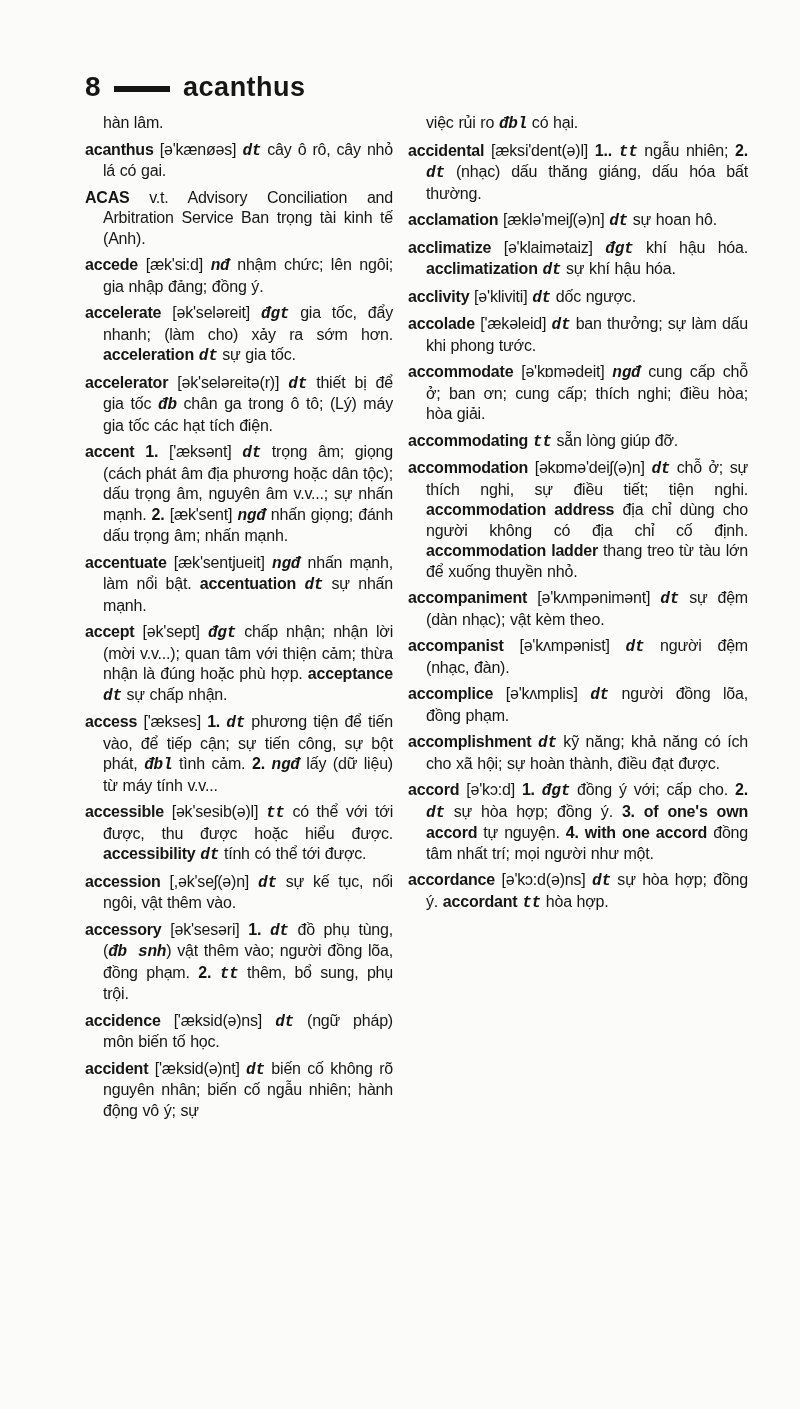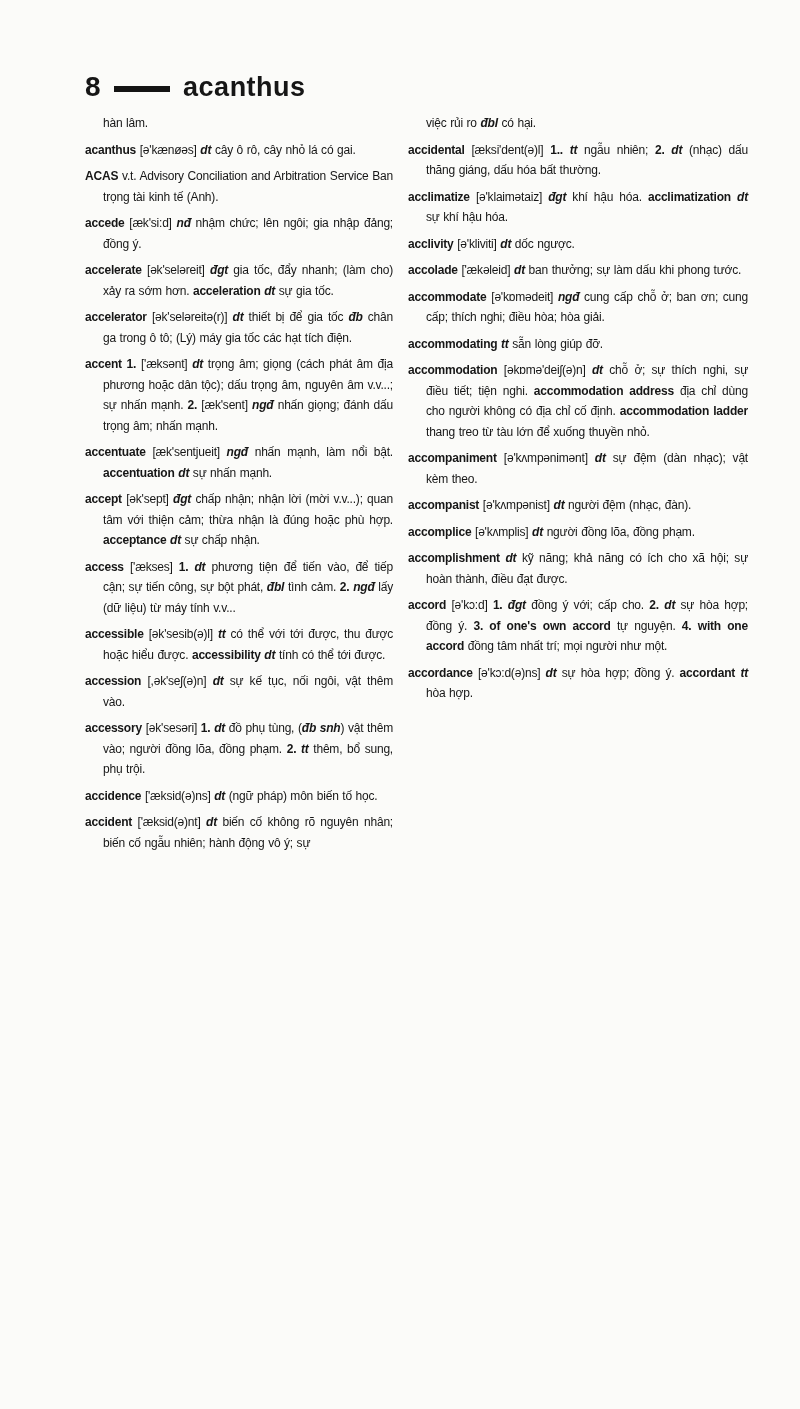--- a/index.html
+++ b/index.html
@@ -29,32 +29,32 @@
     margin:4px 13px 0 13px;
   }
   .columns {
     display:flex;
     margin-top:9px;
   }
   .col { box-sizing:border-box; }
   .col-left  { width:308px; margin-right:15px; }
   .col-right { width:340px; }
   .entry {
-    font-size:12px;
+    font-size:16px;
     line-height:20.5px;
     text-align:justify;
     padding-left:18px;
     text-indent:-18px;
     margin-bottom:6px;
     letter-spacing:-0.2px;
     word-spacing:0.5px;
   }
   .entry.cont { text-indent:0; }
   .seg-b  { font-weight:bold; }
-  .seg-bi { font-weight:bold; font-style:italic; }
+  .seg-bi { font-weight:bold; font-style:italic;font-family:Liberation Mono, monospace; }
   .seg-r  { }
 </style>
 </head>
 <body>
 
 <div class="page">
   <div class="header">
     <span class="page-num">8</span>
     <span class="rule"></span>
     <span class="guide-word">acanthus</span>
@@ -73,20 +73,21 @@
         <div class="entry"><span class="seg-b">access</span><span class="seg-r"> ['ækses] </span><span class="seg-b">1.</span><span class="seg-r"> </span><span class="seg-bi">dt</span><span class="seg-r"> phương tiện để tiến vào, để tiếp cận; sự tiến công, sự bột phát, </span><span class="seg-bi">đbl</span><span class="seg-r"> tình cảm. </span><span class="seg-b">2.</span><span class="seg-r"> </span><span class="seg-bi">ngđ</span><span class="seg-r"> lấy (dữ liệu) từ máy tính v.v...</span></div>
         <div class="entry"><span class="seg-b">accessible</span><span class="seg-r"> [ək'sesib(ə)l] </span><span class="seg-bi">tt</span><span class="seg-r"> có thể với tới được, thu được hoặc hiểu được. </span><span class="seg-b">accessibility</span><span class="seg-r"> </span><span class="seg-bi">dt</span><span class="seg-r"> tính có thể tới được.</span></div>
         <div class="entry"><span class="seg-b">accession</span><span class="seg-r"> [,ək'seʃ(ə)n] </span><span class="seg-bi">dt</span><span class="seg-r"> sự kế tục, nối ngôi, vật thêm vào.</span></div>
         <div class="entry"><span class="seg-b">accessory</span><span class="seg-r"> [ək'sesəri] </span><span class="seg-b">1.</span><span class="seg-r"> </span><span class="seg-bi">dt</span><span class="seg-r"> đồ phụ tùng, (</span><span class="seg-bi">đb snh</span><span class="seg-r">) vật thêm vào; người đồng lõa, đồng phạm. </span><span class="seg-b">2.</span><span class="seg-r"> </span><span class="seg-bi">tt</span><span class="seg-r"> thêm, bổ sung, phụ trội.</span></div>
         <div class="entry"><span class="seg-b">accidence</span><span class="seg-r"> ['æksid(ə)ns] </span><span class="seg-bi">dt</span><span class="seg-r"> (ngữ pháp) môn biến tố học.</span></div>
         <div class="entry"><span class="seg-b">accident</span><span class="seg-r"> ['æksid(ə)nt] </span><span class="seg-bi">dt</span><span class="seg-r"> biến cố không rõ nguyên nhân; biến cố ngẫu nhiên; hành động vô ý; sự</span></div>
       </div>
     <div class="col col-right">
         <div class="entry cont"><span class="seg-r">việc rủi ro </span><span class="seg-bi">đbl</span><span class="seg-r"> có hại.</span></div>
         <div class="entry"><span class="seg-b">accidental</span><span class="seg-r"> [æksi'dent(ə)l] </span><span class="seg-b">1..</span><span class="seg-r"> </span><span class="seg-bi">tt</span><span class="seg-r"> ngẫu nhiên; </span><span class="seg-b">2.</span><span class="seg-r"> </span><span class="seg-bi">dt</span><span class="seg-r"> (nhạc) dấu thăng giáng, dấu hóa bất thường.</span></div>
+        <div class="entry"><span class="seg-b">acclamation</span><span class="seg-r"> [æklə'meiʃ(ə)n] </span><span class="seg-bi">dt</span><span class="seg-r"> sự hoan hô.</span></div>
         <div class="entry"><span class="seg-b">acclimatize</span><span class="seg-r"> [ə'klaimətaiz] </span><span class="seg-bi">đgt</span><span class="seg-r"> khí hậu hóa. </span><span class="seg-b">acclimatization</span><span class="seg-r"> </span><span class="seg-bi">dt</span><span class="seg-r"> sự khí hậu hóa.</span></div>
         <div class="entry"><span class="seg-b">acclivity</span><span class="seg-r"> [ə'kliviti] </span><span class="seg-bi">dt</span><span class="seg-r"> dốc ngược.</span></div>
         <div class="entry"><span class="seg-b">accolade</span><span class="seg-r"> ['ækəleid] </span><span class="seg-bi">dt</span><span class="seg-r"> ban thưởng; sự làm dấu khi phong tước.</span></div>
         <div class="entry"><span class="seg-b">accommodate</span><span class="seg-r"> [ə'kɒmədeit] </span><span class="seg-bi">ngđ</span><span class="seg-r"> cung cấp chỗ ở; ban ơn; cung cấp; thích nghi; điều hòa; hòa giải.</span></div>
         <div class="entry"><span class="seg-b">accommodating</span><span class="seg-r"> </span><span class="seg-bi">tt</span><span class="seg-r"> sẵn lòng giúp đỡ.</span></div>
         <div class="entry"><span class="seg-b">accommodation</span><span class="seg-r"> [əkɒmə'deiʃ(ə)n] </span><span class="seg-bi">dt</span><span class="seg-r"> chỗ ở; sự thích nghi, sự điều tiết; tiện nghi. </span><span class="seg-b">accommodation address</span><span class="seg-r"> địa chỉ dùng cho người không có địa chỉ cố định. </span><span class="seg-b">accommodation ladder</span><span class="seg-r"> thang treo từ tàu lớn để xuống thuyền nhỏ.</span></div>
         <div class="entry"><span class="seg-b">accompaniment</span><span class="seg-r"> [ə'kʌmpənimənt] </span><span class="seg-bi">dt</span><span class="seg-r"> sự đệm (dàn nhạc); vật kèm theo.</span></div>
         <div class="entry"><span class="seg-b">accompanist</span><span class="seg-r"> [ə'kʌmpənist] </span><span class="seg-bi">dt</span><span class="seg-r"> người đệm (nhạc, đàn).</span></div>
         <div class="entry"><span class="seg-b">accomplice</span><span class="seg-r"> [ə'kʌmplis] </span><span class="seg-bi">dt</span><span class="seg-r"> người đồng lõa, đồng phạm.</span></div>
         <div class="entry"><span class="seg-b">accomplishment</span><span class="seg-r"> </span><span class="seg-bi">dt</span><span class="seg-r"> kỹ năng; khả năng có ích cho xã hội; sự hoàn thành, điều đạt được.</span></div>

